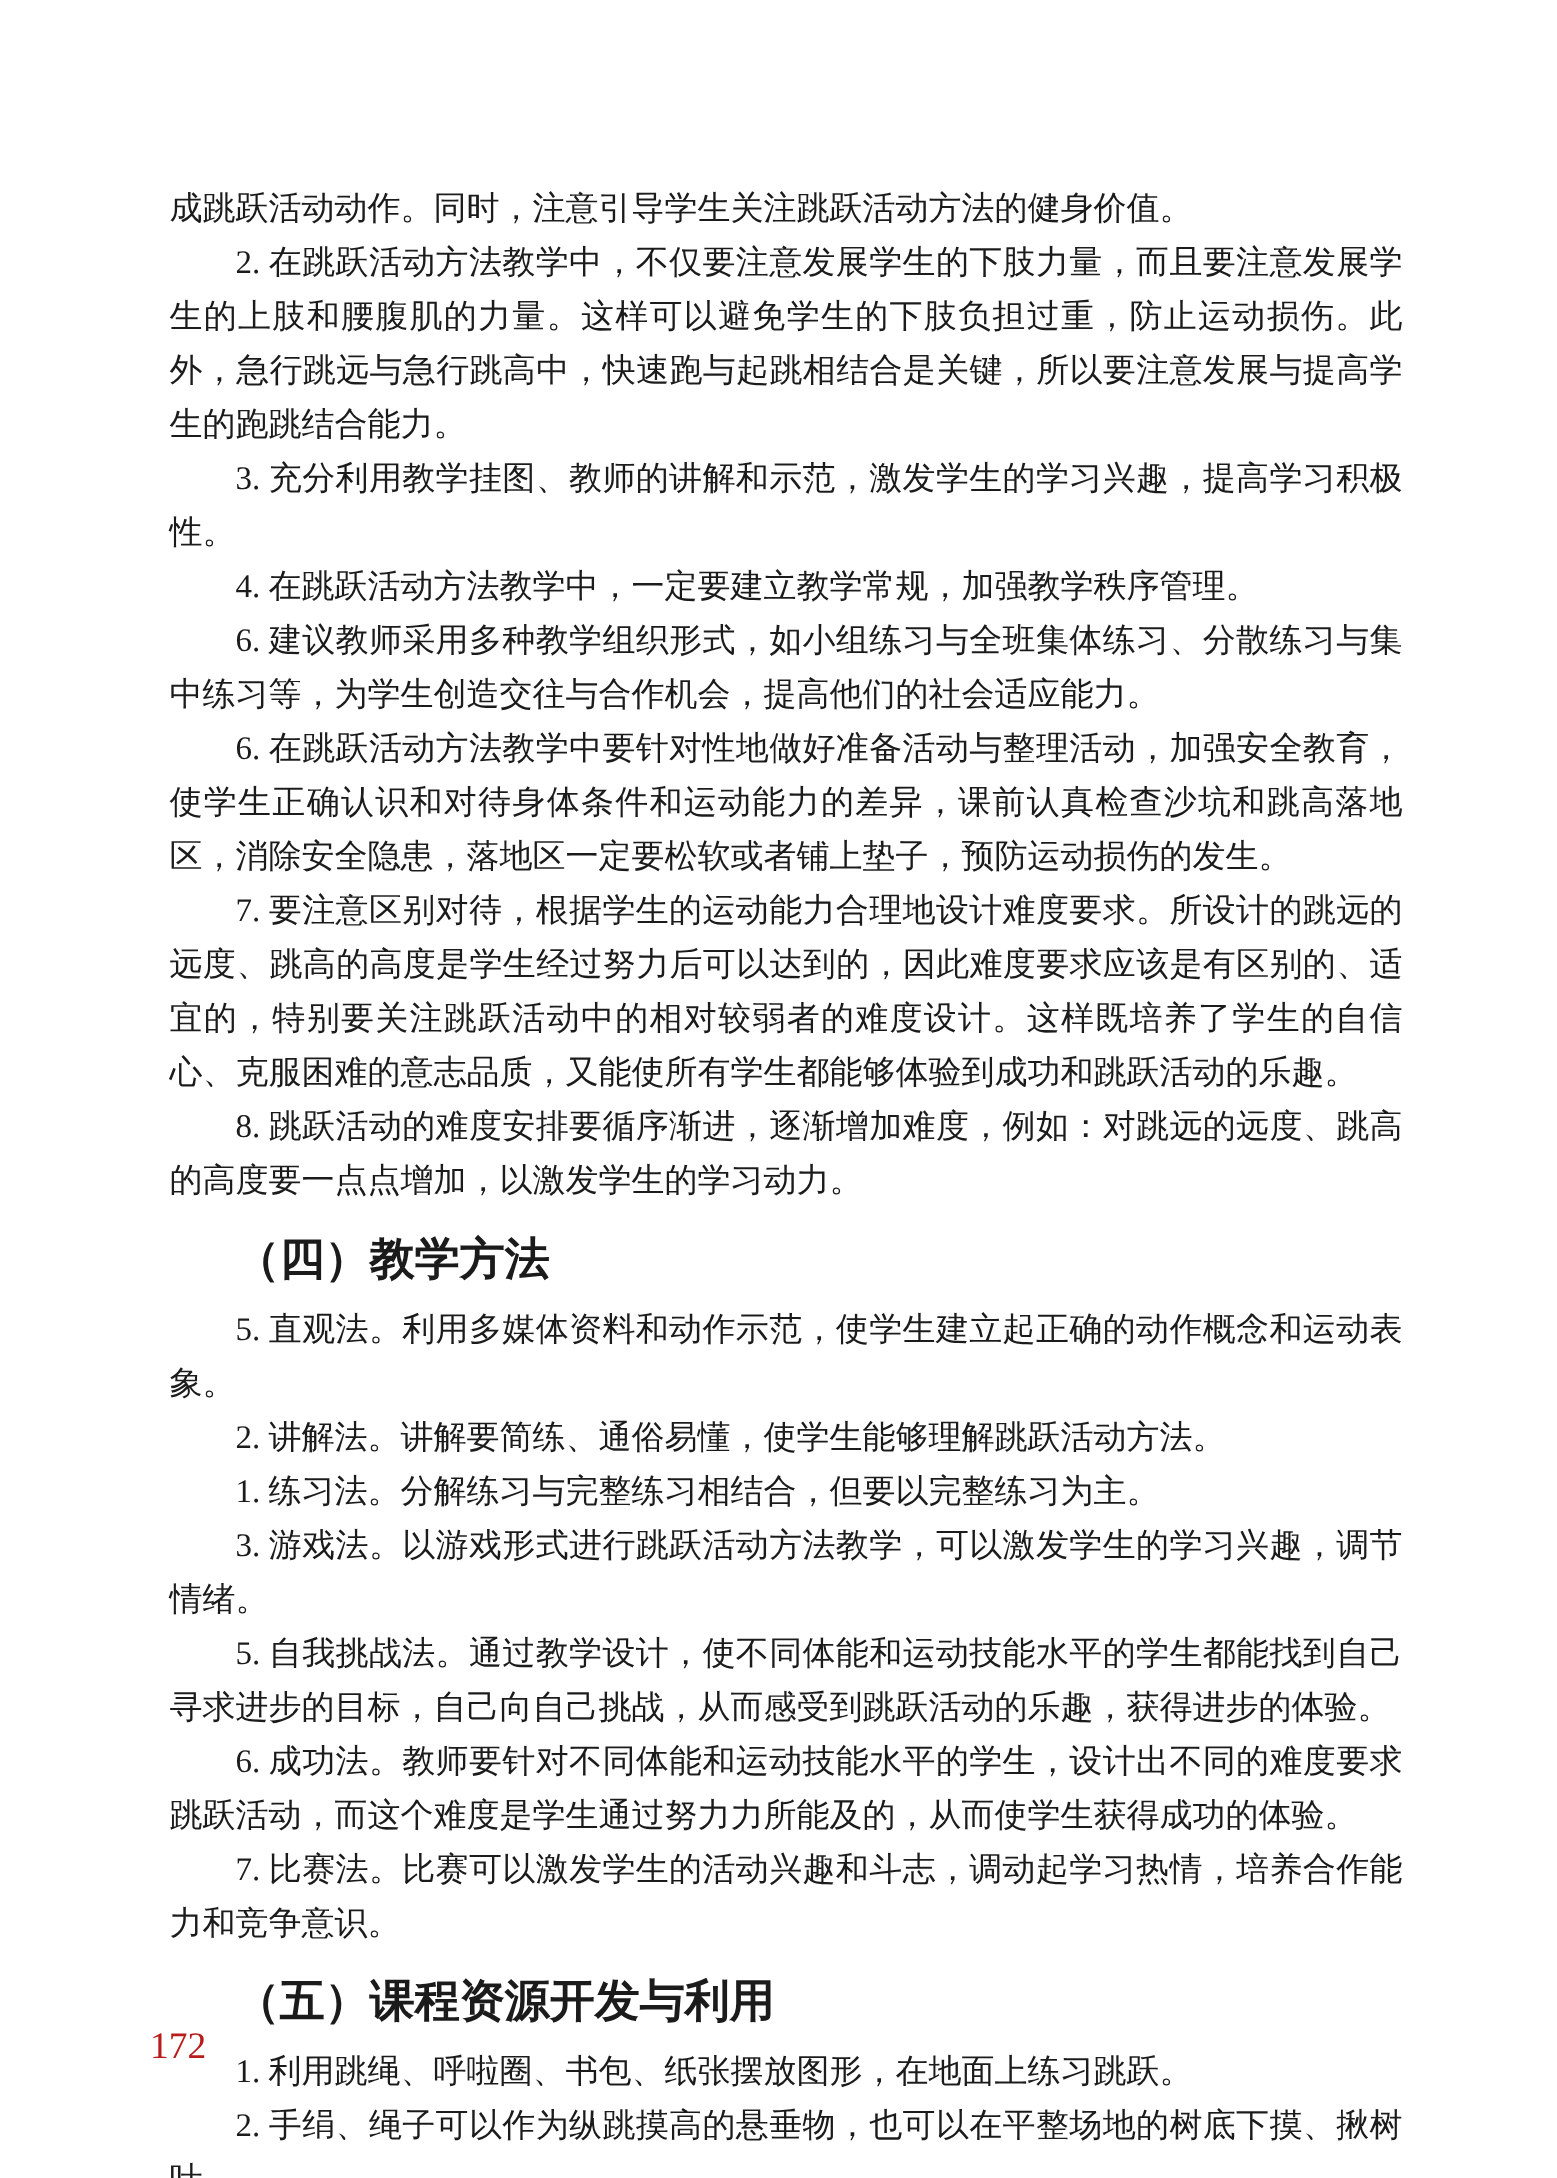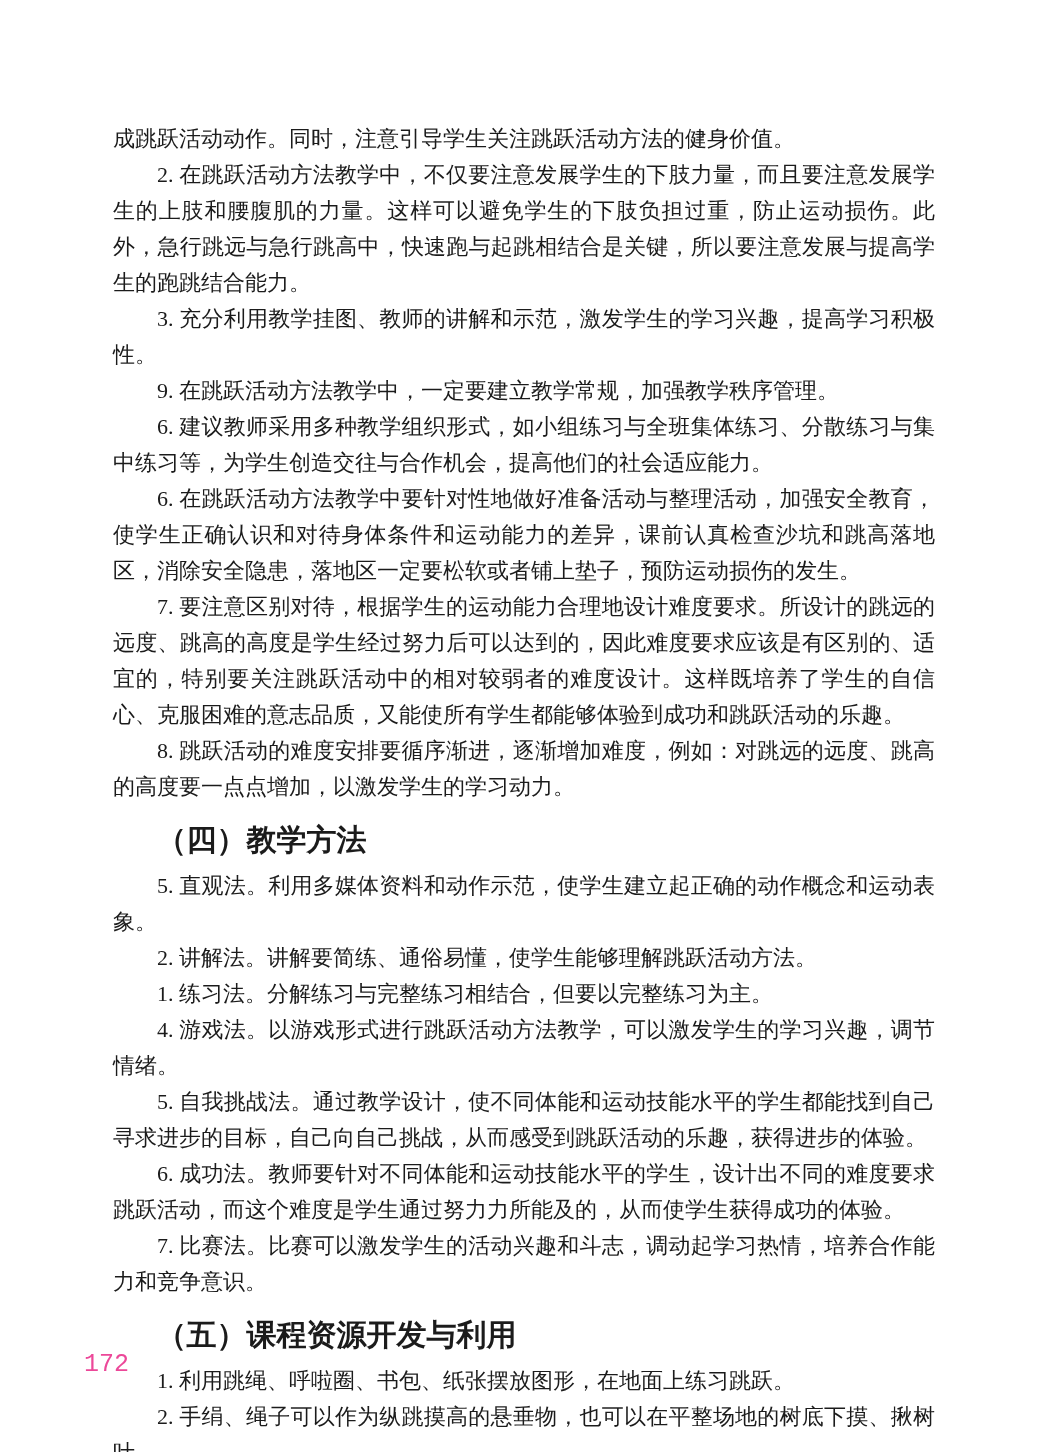--- a/index.html
+++ b/index.html
@@ -36,51 +36,51 @@
   .section-heading {
     font-size: 30px;
     line-height: 40px;
     font-weight: 600;
     margin: 15px 0 8px 0;
     text-indent: 1.45em;
     text-align: left;
   }
   .page-number {
     position: absolute;
-    left: 84px;
+    left: 100px;
     top: 1352px;
-    font-family: Liberation Mono, monospace;
+    font-family: Liberation Serif, serif;
     font-size: 25px;
     line-height: 1;
-    color: #ec4899;
+    color: #b91c1c;
   }
 </style>
 </head>
 <body>
 
 <div class="page">
 
   <div class="text-column">
 
     <p class="para-continuation">成跳跃活动动作。同时，注意引导学生关注跳跃活动方法的健身价值。</p>
 
     <p class="para">2. 在跳跃活动方法教学中，不仅要注意发展学生的下肢力量，而且要注意发展学生的上肢和腰腹肌的力量。这样可以避免学生的下肢负担过重，防止运动损伤。此外，急行跳远与急行跳高中，快速跑与起跳相结合是关键，所以要注意发展与提高学生的跑跳结合能力。</p>
     <p class="para">3. 充分利用教学挂图、教师的讲解和示范，激发学生的学习兴趣，提高学习积极性。</p>
-    <p class="para">9. 在跳跃活动方法教学中，一定要建立教学常规，加强教学秩序管理。</p>
+    <p class="para">4. 在跳跃活动方法教学中，一定要建立教学常规，加强教学秩序管理。</p>
     <p class="para">6. 建议教师采用多种教学组织形式，如小组练习与全班集体练习、分散练习与集中练习等，为学生创造交往与合作机会，提高他们的社会适应能力。</p>
     <p class="para">6. 在跳跃活动方法教学中要针对性地做好准备活动与整理活动，加强安全教育，使学生正确认识和对待身体条件和运动能力的差异，课前认真检查沙坑和跳高落地区，消除安全隐患，落地区一定要松软或者铺上垫子，预防运动损伤的发生。</p>
     <p class="para">7. 要注意区别对待，根据学生的运动能力合理地设计难度要求。所设计的跳远的远度、跳高的高度是学生经过努力后可以达到的，因此难度要求应该是有区别的、适宜的，特别要关注跳跃活动中的相对较弱者的难度设计。这样既培养了学生的自信心、克服困难的意志品质，又能使所有学生都能够体验到成功和跳跃活动的乐趣。</p>
     <p class="para">8. 跳跃活动的难度安排要循序渐进，逐渐增加难度，例如：对跳远的远度、跳高的高度要一点点增加，以激发学生的学习动力。</p>
 
     <h2 class="section-heading">（四）教学方法</h2>
 
     <p class="para">5. 直观法。利用多媒体资料和动作示范，使学生建立起正确的动作概念和运动表象。</p>
     <p class="para">2. 讲解法。讲解要简练、通俗易懂，使学生能够理解跳跃活动方法。</p>
     <p class="para">1. 练习法。分解练习与完整练习相结合，但要以完整练习为主。</p>
-    <p class="para">4. 游戏法。以游戏形式进行跳跃活动方法教学，可以激发学生的学习兴趣，调节情绪。</p>
+    <p class="para">3. 游戏法。以游戏形式进行跳跃活动方法教学，可以激发学生的学习兴趣，调节情绪。</p>
     <p class="para">5. 自我挑战法。通过教学设计，使不同体能和运动技能水平的学生都能找到自己寻求进步的目标，自己向自己挑战，从而感受到跳跃活动的乐趣，获得进步的体验。</p>
     <p class="para">6. 成功法。教师要针对不同体能和运动技能水平的学生，设计出不同的难度要求跳跃活动，而这个难度是学生通过努力力所能及的，从而使学生获得成功的体验。</p>
     <p class="para">7. 比赛法。比赛可以激发学生的活动兴趣和斗志，调动起学习热情，培养合作能力和竞争意识。</p>
 
     <h2 class="section-heading">（五）课程资源开发与利用</h2>
 
     <p class="para">1. 利用跳绳、呼啦圈、书包、纸张摆放图形，在地面上练习跳跃。</p>
     <p class="para">2. 手绢、绳子可以作为纵跳摸高的悬垂物，也可以在平整场地的树底下摸、揪树叶。</p>
 
   </div>

